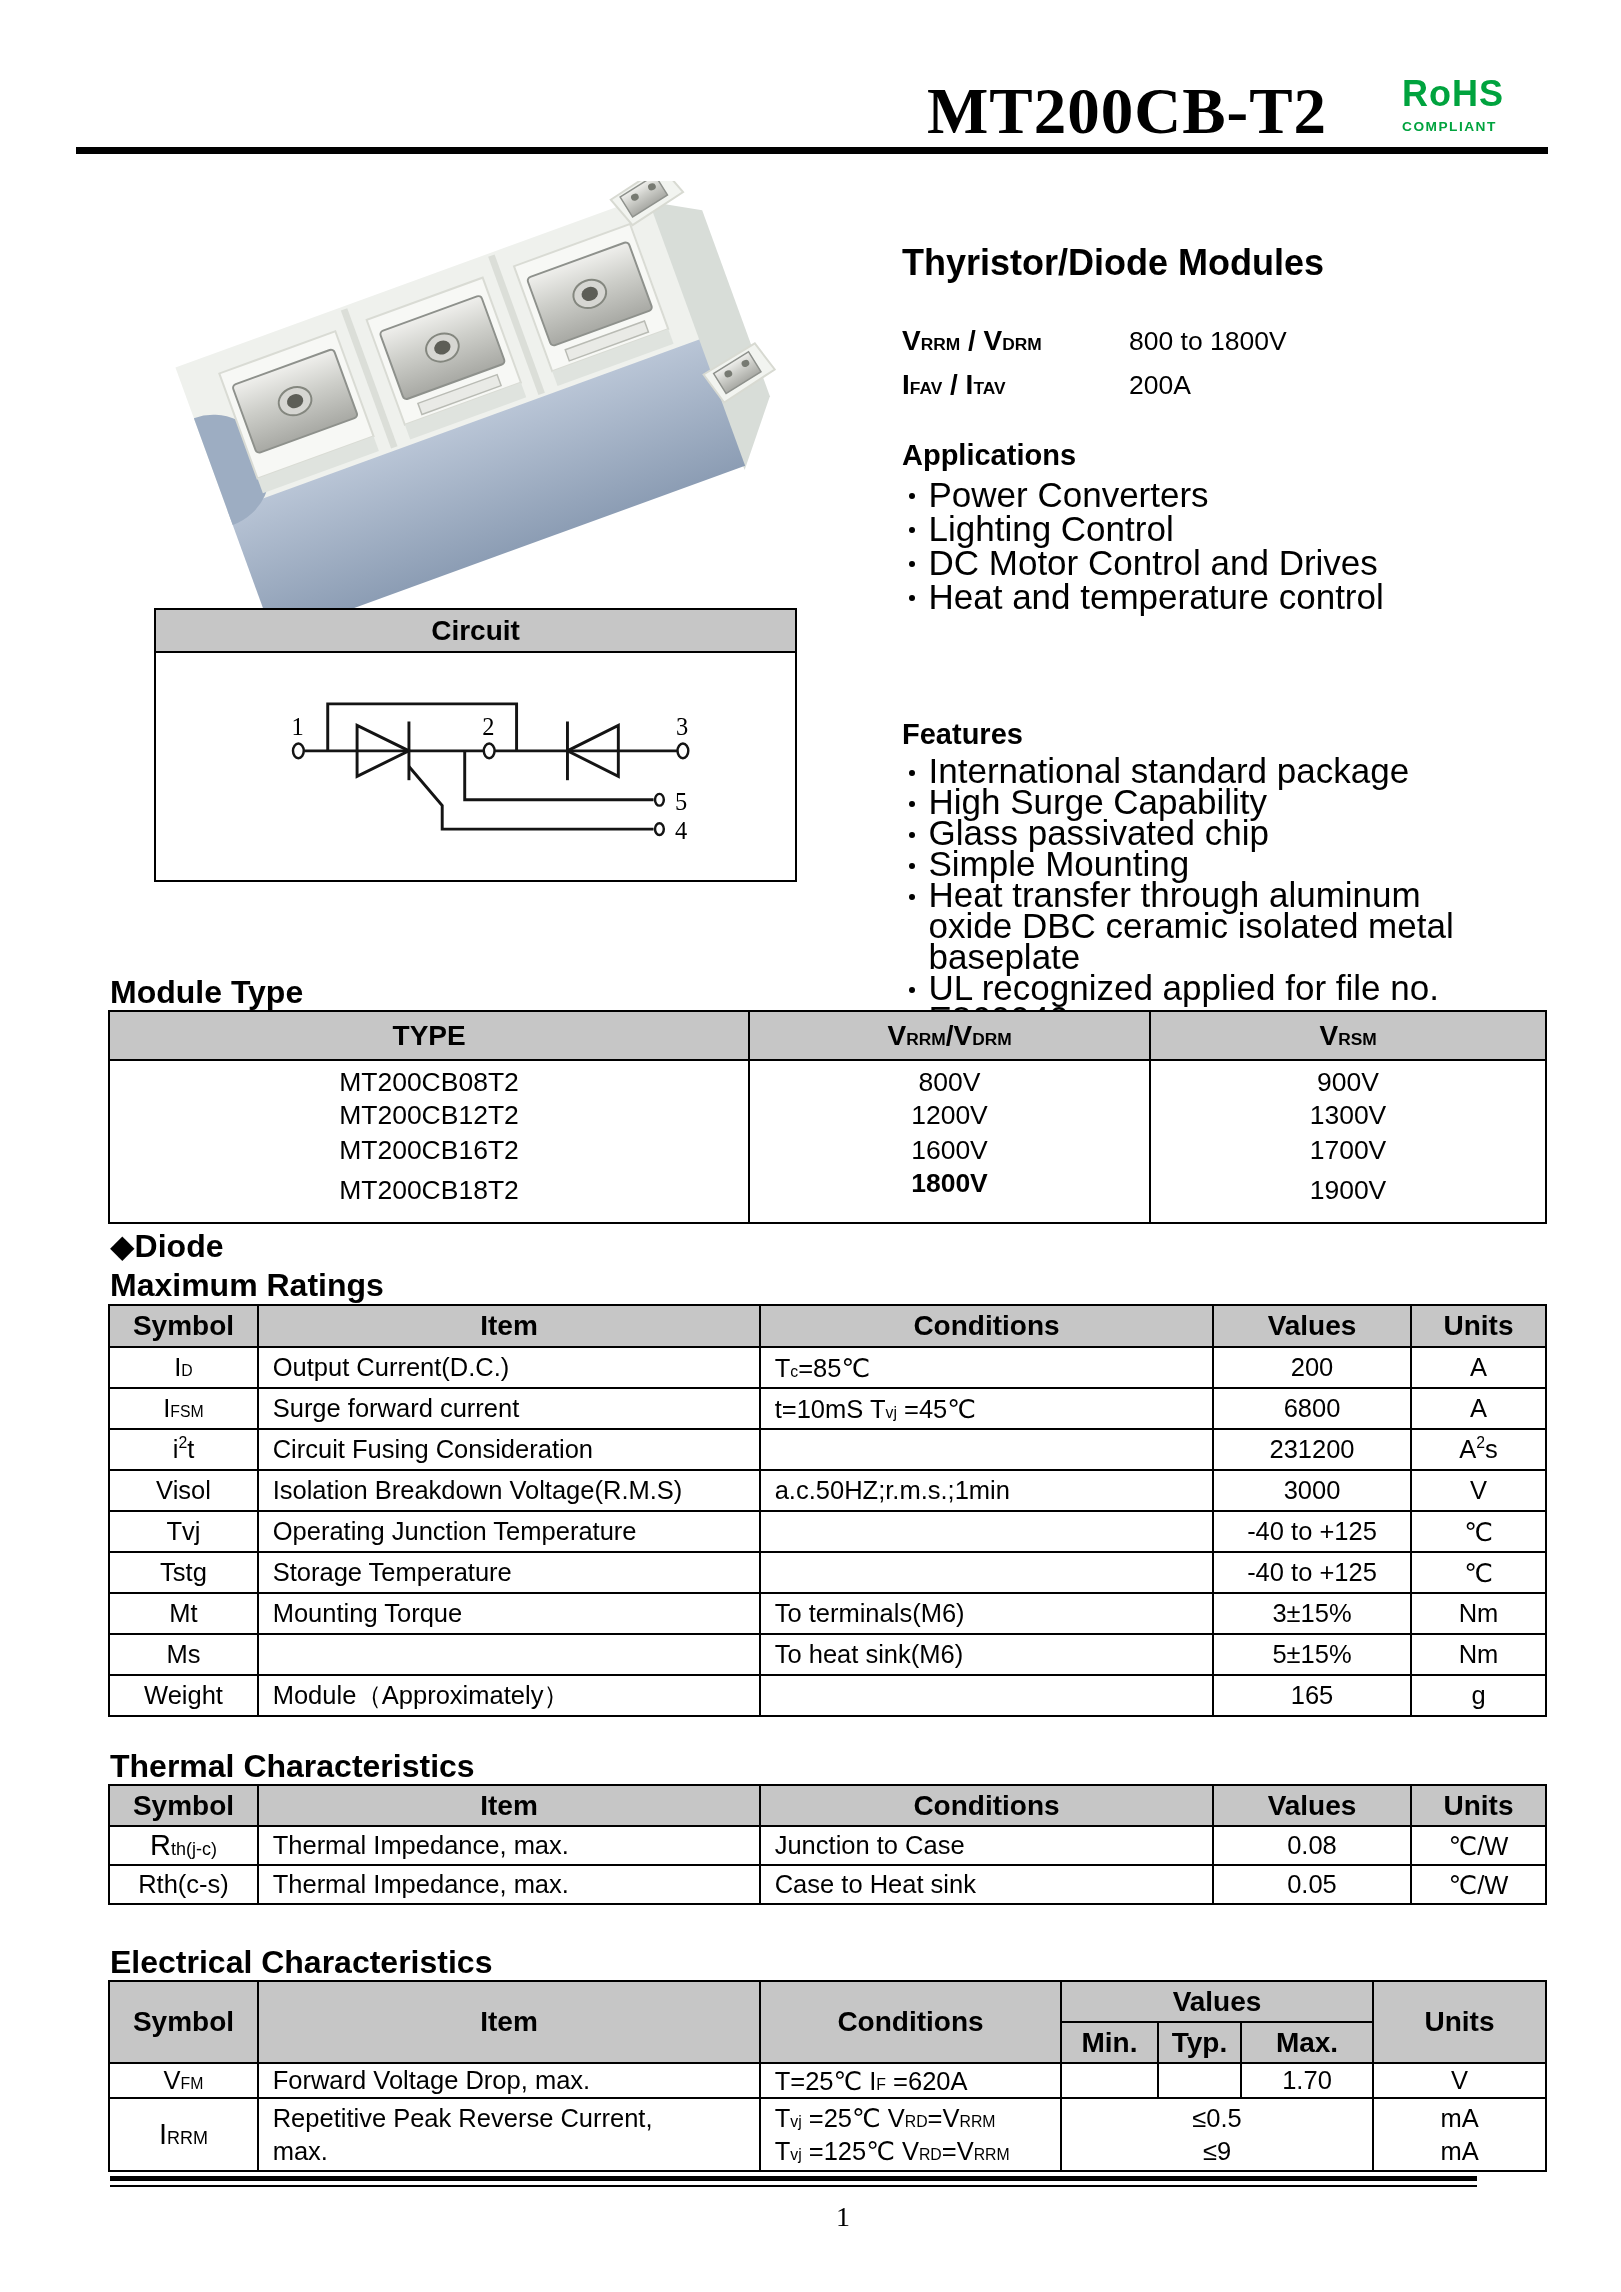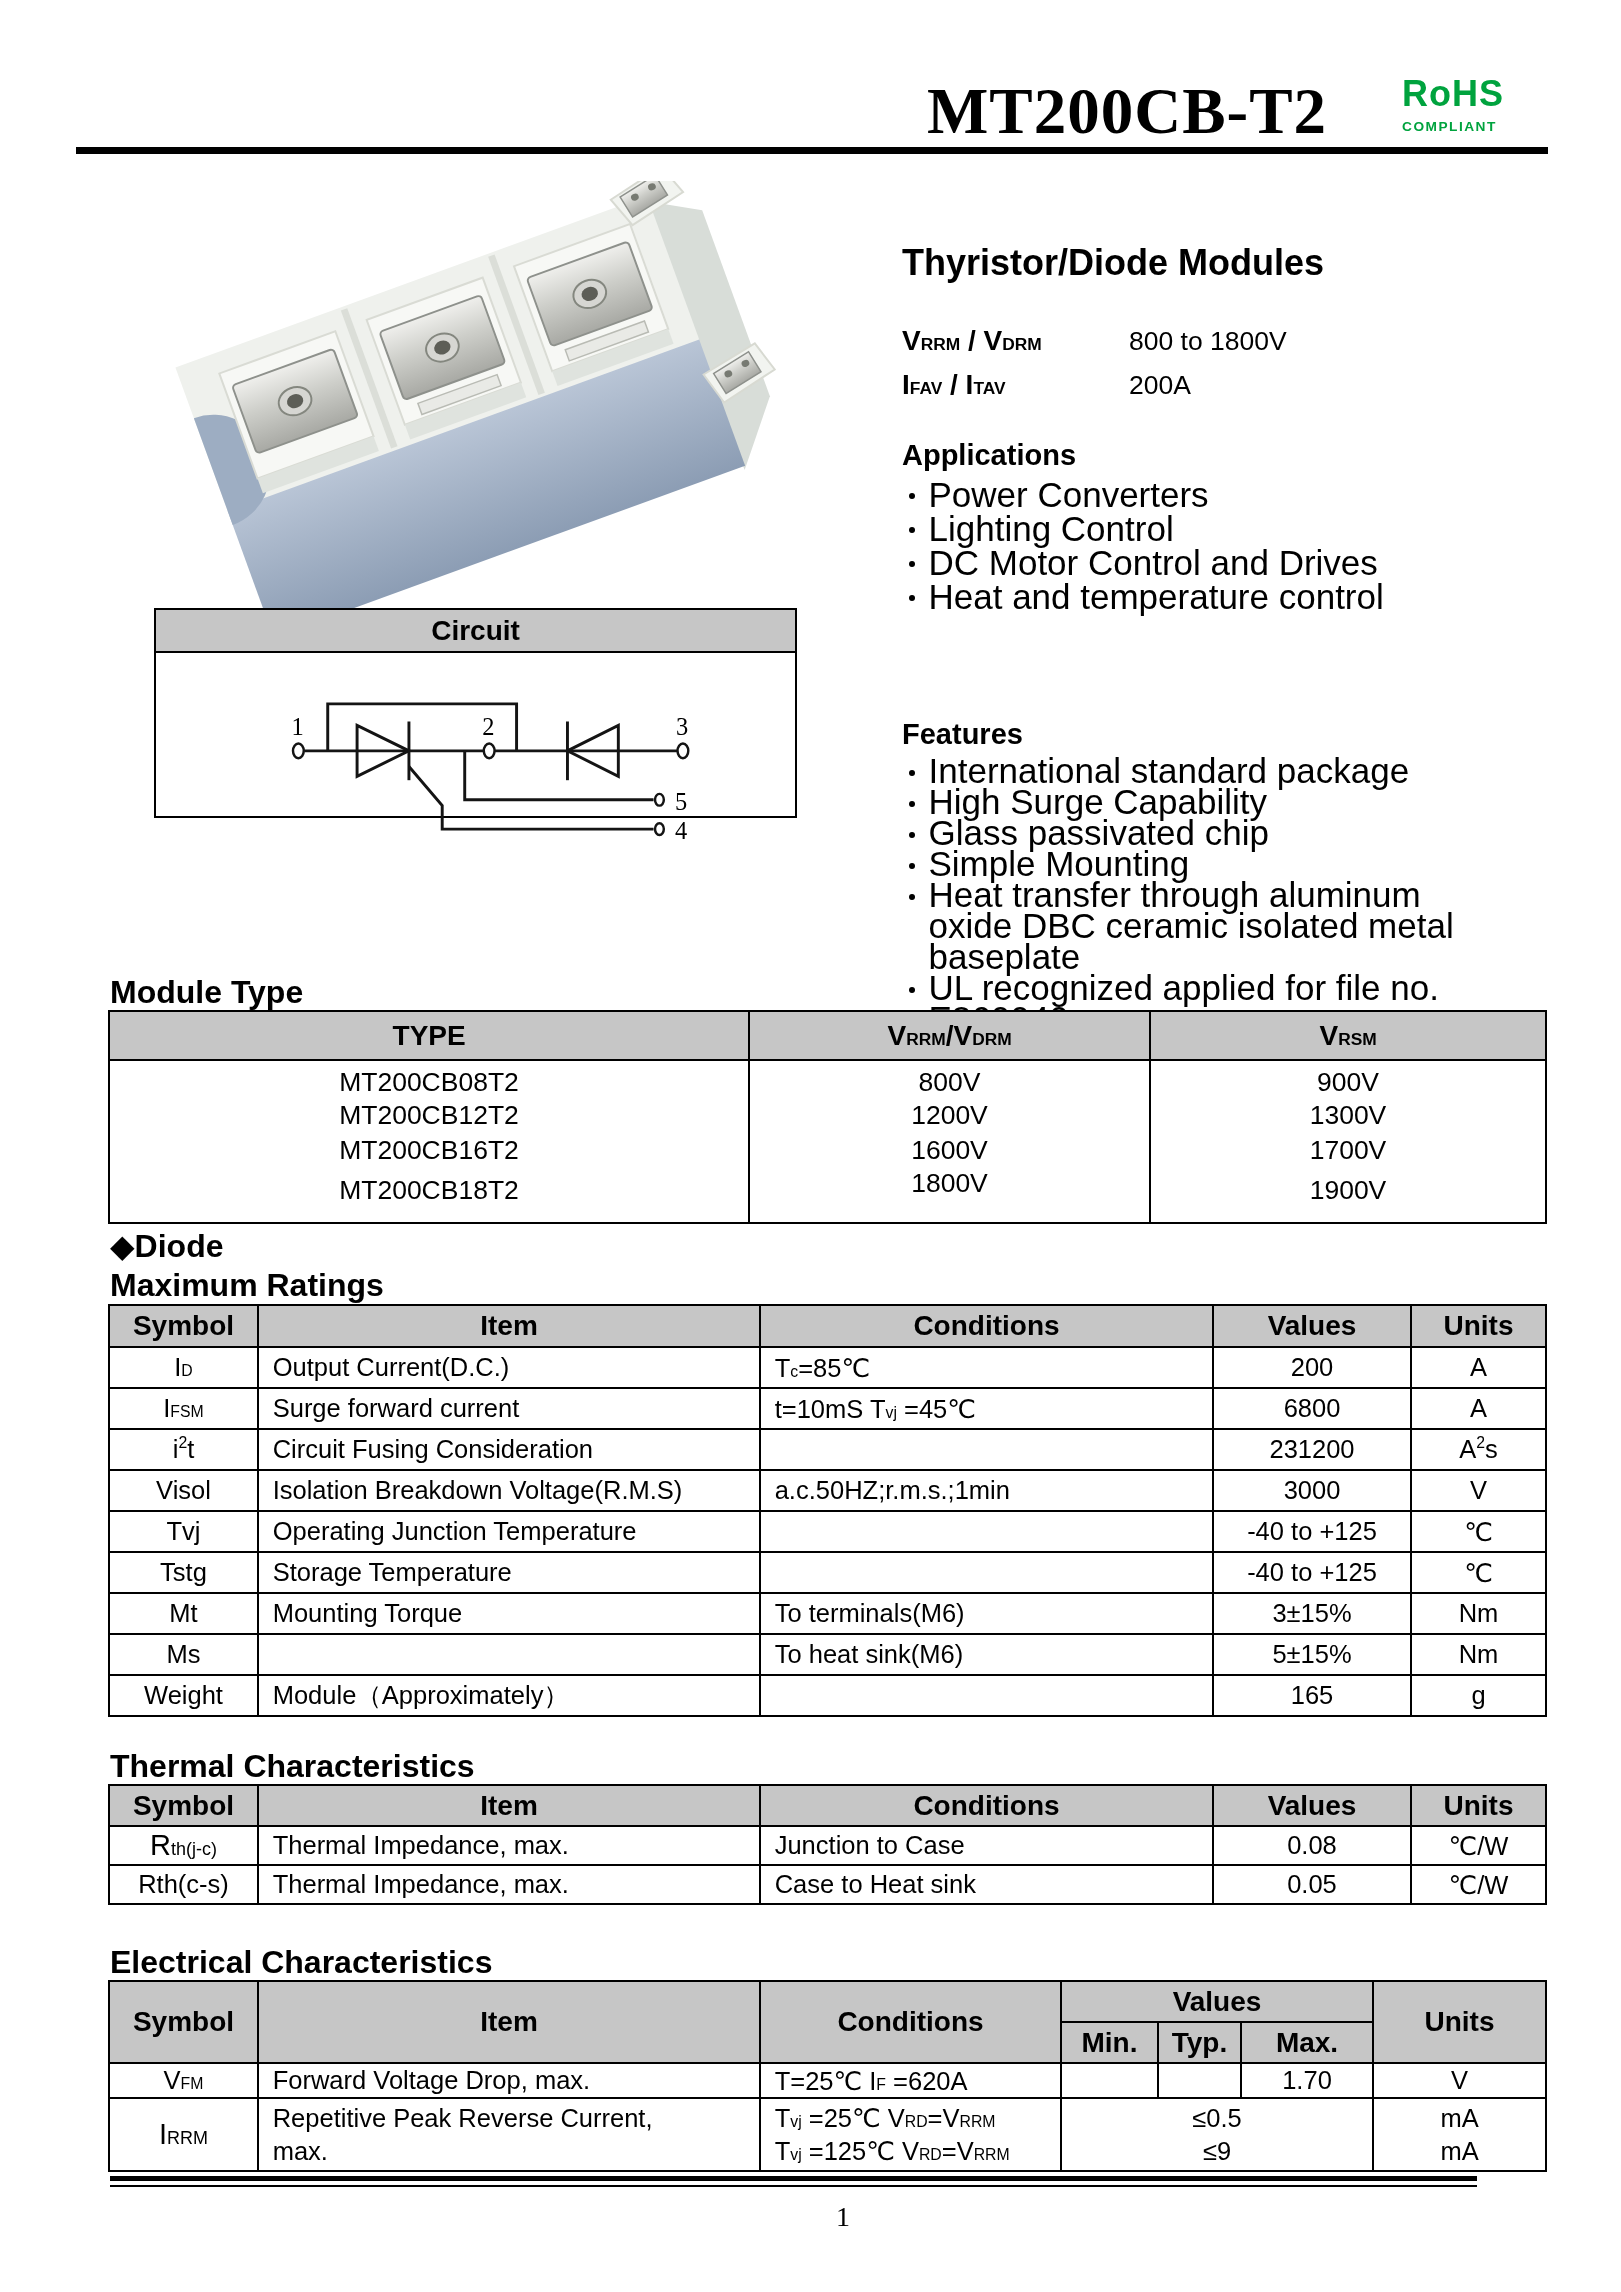--- a/index.html
+++ b/index.html
@@ -24,21 +24,21 @@
   .spec-sym { width:227px; font-weight:bold; font-size:28px; }
   .spec-val { font-size:26.5px; }
   .sec-heading { font-size:29px; font-weight:bold; }
   .blist { list-style:none; margin:0; padding:0; width:588px; }
   .blist li { position:relative; padding-left:26.5px; font-size:35px; }
   .blist li::before { content:""; position:absolute; left:6.9px; top:14.7px; width:5.9px; height:5.9px; background:#000; border-radius:50%; }
   .app-list li { line-height:34px; }
   .feat-list li { line-height:31px; }
 
   
-  .circuit-box { left:154px; top:608px; width:643px; height:210px; border:2.9px solid #000; box-sizing:border-box; background:#fff; }
+  .circuit-box { left:154px; top:608px; width:643px; height:274px; border:2.9px solid #000; box-sizing:border-box; background:#fff; }
   .circuit-head { height:41px; background:#c6c6c6; border-bottom:2.9px solid #000; display:flex; align-items:center; justify-content:center; font-size:28px; font-weight:bold; }
 
   
   .tbl-caption { left:110px; font-size:32px; font-weight:bold; }
 
   
   .dtable { position:absolute; border-collapse:collapse; table-layout:fixed; background:#fff; border:2.9px solid #000; }
   .dtable th, .dtable td { border:2.5px solid #000; overflow:hidden; padding:0 7.8px; box-sizing:border-box; }
   .dtable thead th { background:#c6c6c6; font-weight:bold; font-size:28px; text-align:center; }
   .dtable td { font-size:25.5px; text-align:center; vertical-align:middle; }
@@ -212,21 +212,21 @@
       <td>1200V</td>
       <td>1300V</td>
     </tr>
     <tr>
       <td>MT200CB16T2</td>
       <td>1600V</td>
       <td>1700V</td>
     </tr>
     <tr>
       <td style="padding-bottom:7.8px;">MT200CB18T2</td>
-      <td style="padding-bottom:23px;">1800V</td>
+      <td style="padding-bottom:23px;font-weight:bold;">1800V</td>
       <td style="padding-bottom:7.8px;">1900V</td>
     </tr>
   </tbody>
 </table>
 
 <div class="abs tbl-caption" style="top:1227px;">◆Diode</div>
 <div class="abs tbl-caption" style="top:1267px;">Maximum Ratings</div>
 <table class="dtable rtable" style="left:108px;top:1304px;width:1437px;">
   <colgroup>
       <col style="width:149px">

